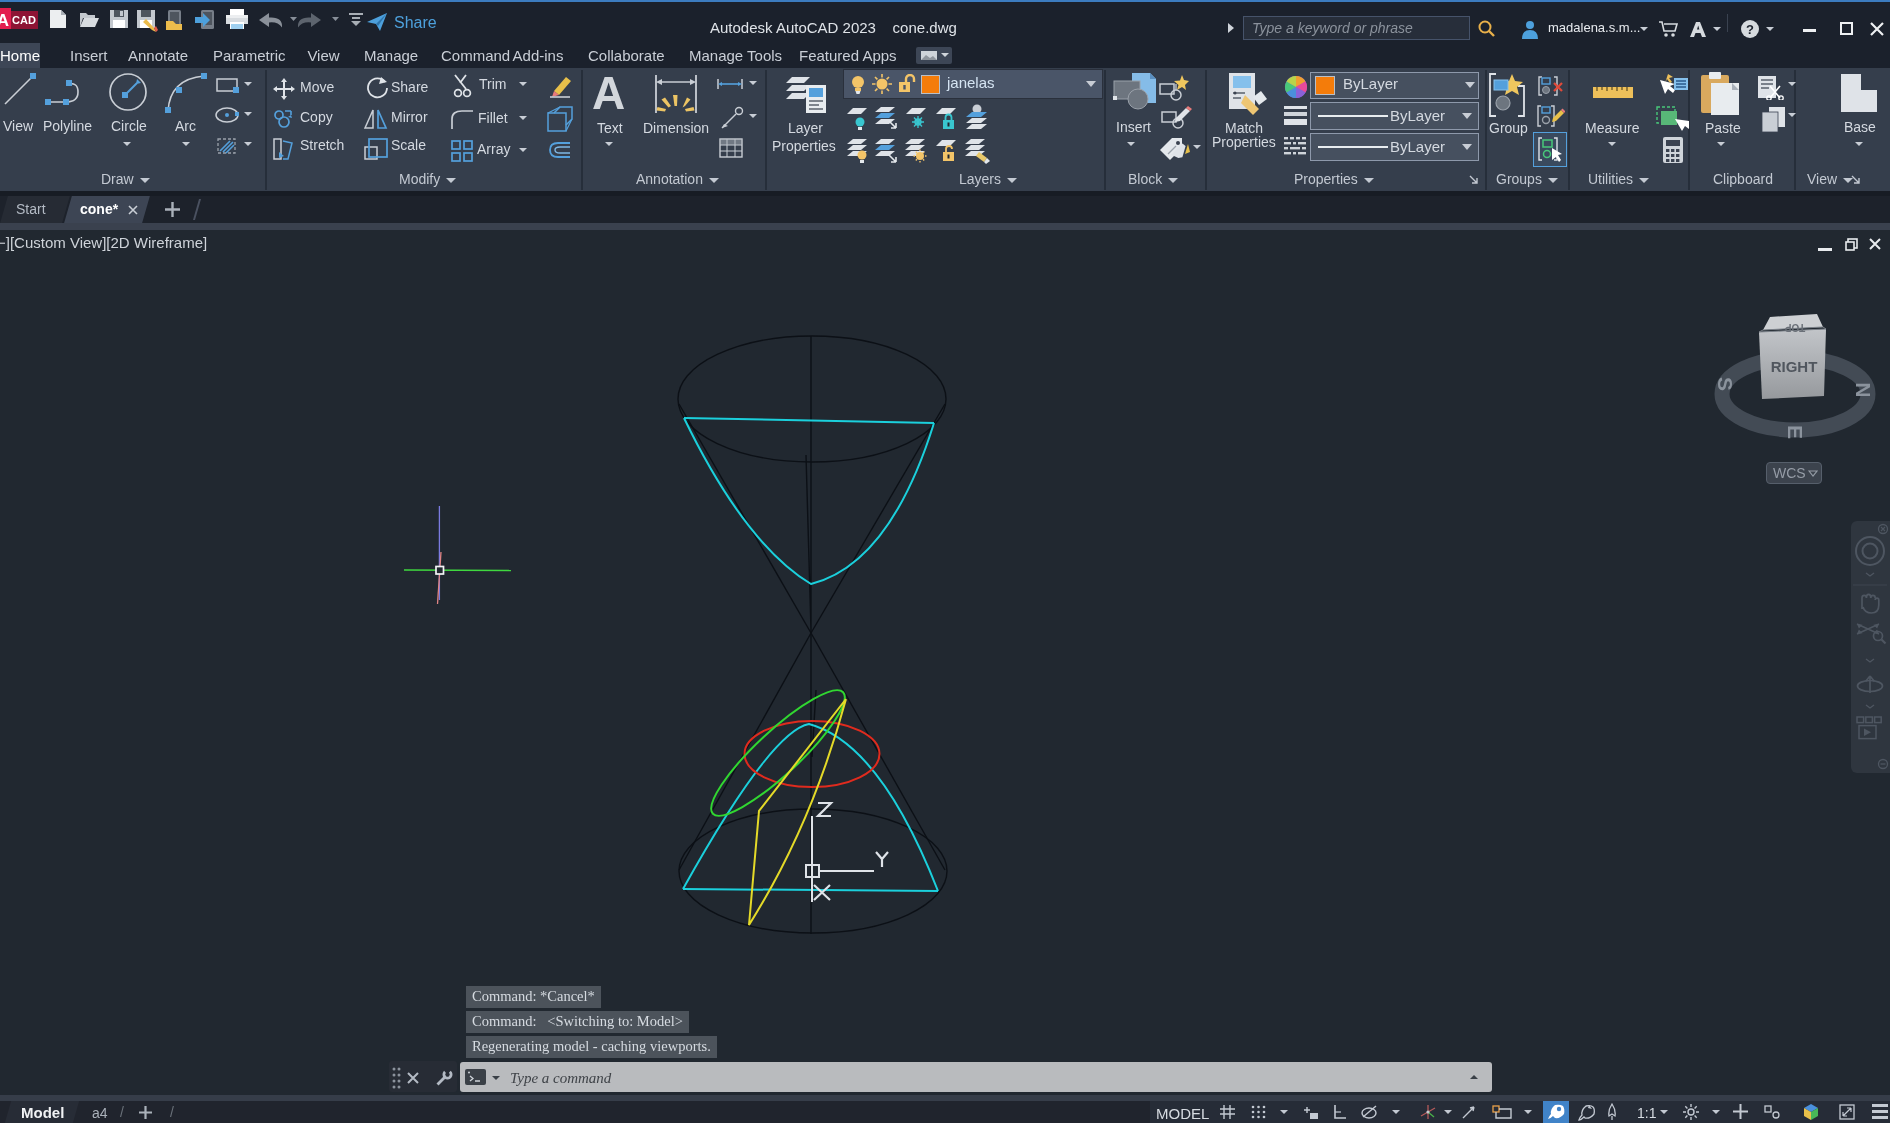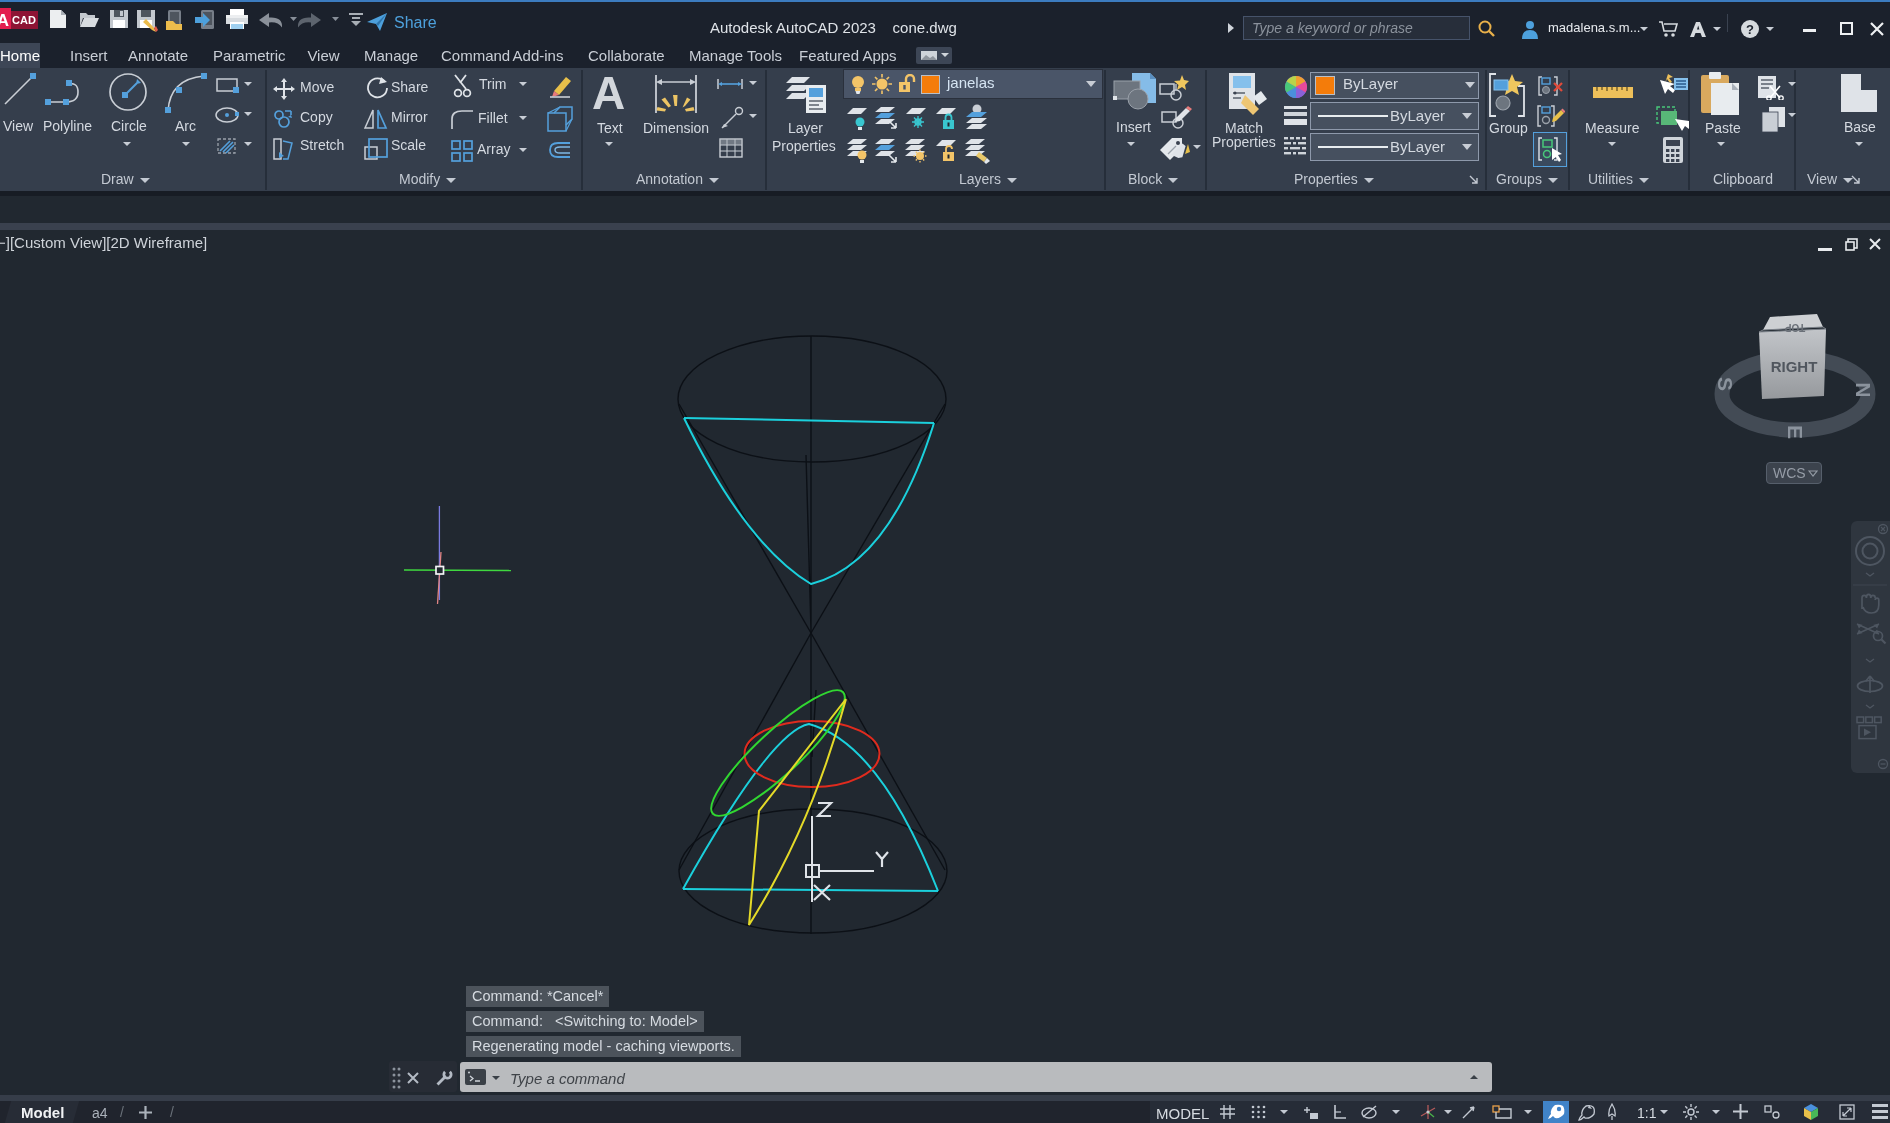--- a/index.html
+++ b/index.html
@@ -12,21 +12,21 @@
 #ribbonedge{left:0;top:191px;width:1890px;height:5px;background:#171c24}
 .sep{position:absolute;top:2px;width:2px;height:120px;background:#262e3a}
 .ptitle{position:absolute;top:101px;height:20px;line-height:20px;font-size:14px;color:#c3c9d2;white-space:nowrap}
 .parr{display:inline-block;width:0;height:0;border-left:5px solid transparent;border-right:5px solid transparent;border-top:5px solid #c3c9d2;vertical-align:middle;margin-left:6px}
 .lbl{position:absolute;font-size:14px;color:#d4d9e0;white-space:nowrap;margin-top:-2px}
 .dda{position:absolute;width:0;height:0;border-left:4px solid transparent;border-right:4px solid transparent;border-top:4px solid #c8cdd5}
 #filetabs{left:0;top:196px;width:1890px;height:27px;background:#1d222b}
 #strip{left:0;top:223px;width:1890px;height:7px;background:#3a414e}
 #canvas{left:0;top:230px;width:1890px;height:871px;background:#212830}
 #statusbar{left:0;top:1101px;width:1890px;height:22px;background:#20242d}
-.mono{font-family:Liberation Sans, sans-serif}
+.mono{font-family:Liberation Serif, serif}
 </style></head>
 <body>
 <div id="root">
 <div class="ab" id="topline"></div>
 <div class="ab" id="titlebar">
 
 <svg class="ab" style="left:0;top:4px" width="40" height="26" viewBox="0 0 40 26">
 <path d="M0 2 H11 V23 H0 Z" fill="#e31c4e"></path>
 <path d="M11 5 H38 V23 H11 Z" fill="#8e1434"></path>
 <text x="3" y="20" font-size="17" font-weight="bold" fill="#fff" text-anchor="middle" font-family="Liberation Sans">A</text>
@@ -589,20 +589,33 @@
 <div class="dda" style="left:1788px;top:45px"></div>
 
 <svg class="ab" style="left:1837px;top:4px" width="44" height="42" viewBox="0 0 44 42">
         <path d="M4 2 H24 V18 H40 V40 H4 Z" fill="#dfe3e8"></path>
         <path d="M24 2 l4 4 v12 h12 l-0 0" fill="none"></path>
       </svg>
 <div class="lbl" style="left:1844px;top:53px">Base</div>
 <div class="dda" style="left:1855px;top:74px"></div>
 </div>
 <div class="ab" id="ribbonedge"></div>
+<div class="ab" id="filetabs">
+<div class="ab" style="left:4px;top:0;width:62px;height:27px;background:#262b34;transform:skewX(-16deg)"></div>
+<div class="ab" style="left:16px;top:5px;font-size:14px;color:#b3bac4">Start</div>
+<div class="ab" style="left:68px;top:0;width:78px;height:27px;background:#3d4554;transform:skewX(-16deg)"></div>
+<div class="ab" style="left:80px;top:5px;font-size:14px;font-weight:bold;color:#fff">cone*</div>
+<svg class="ab" style="left:128px;top:9px" width="10" height="10" viewBox="0 0 10 10">
+        <path d="M1 1 L9 9 M9 1 L1 9" stroke="#c9ced5" stroke-width="1.6"></path>
+      </svg>
+<svg class="ab" style="left:164px;top:5px" width="17" height="17" viewBox="0 0 17 17">
+        <path d="M8.5 1 V16 M1 8.5 H16" stroke="#aab1ba" stroke-width="2.4"></path>
+      </svg>
+<div class="ab" style="left:196px;top:3px;width:2px;height:21px;background:#4a5160;transform:skewX(-16deg)"></div>
+</div>
 <div class="ab" id="strip"></div>
 <div class="ab" id="canvas">
 <div class="ab" style="left:-3px;top:4px;font-size:15px;color:#ced3d9">−][Custom View][2D Wireframe]</div>
 
 <div class="ab" style="left:1818px;top:18px;width:14px;height:3px;background:#e8ebee"></div>
 <svg class="ab" style="left:1845px;top:8px" width="13" height="13" viewBox="0 0 13 13">
         <rect x="3" y="1" width="9" height="9" fill="none" stroke="#e8ebee" stroke-width="1.6"></rect>
         <rect x="1" y="4" width="8" height="8" fill="#212830" stroke="#e8ebee" stroke-width="1.6"></rect>
       </svg>
 <svg class="ab" style="left:1869px;top:8px" width="12" height="12" viewBox="0 0 12 12">

